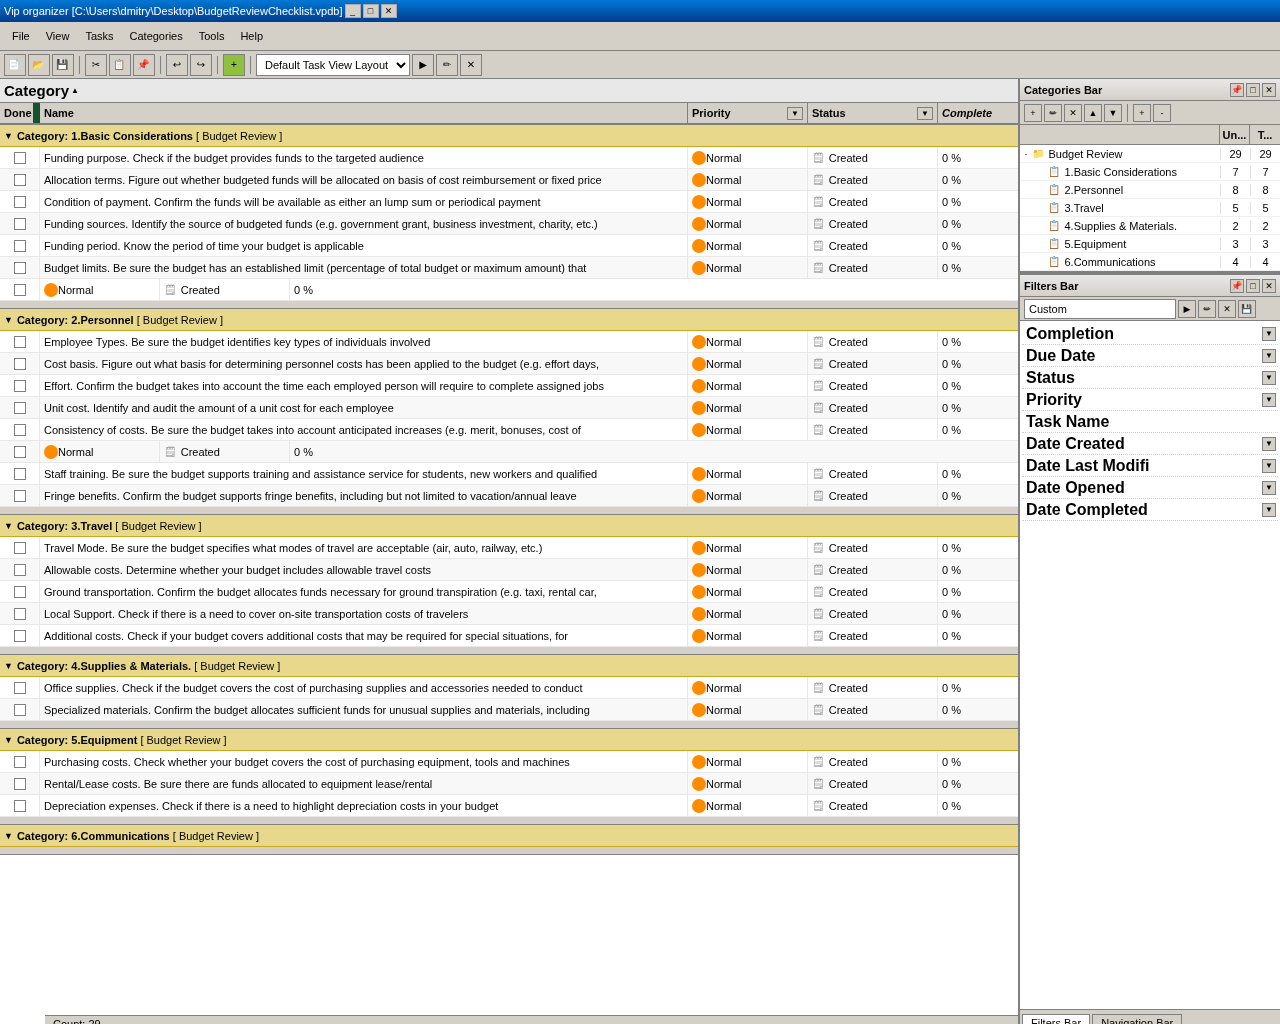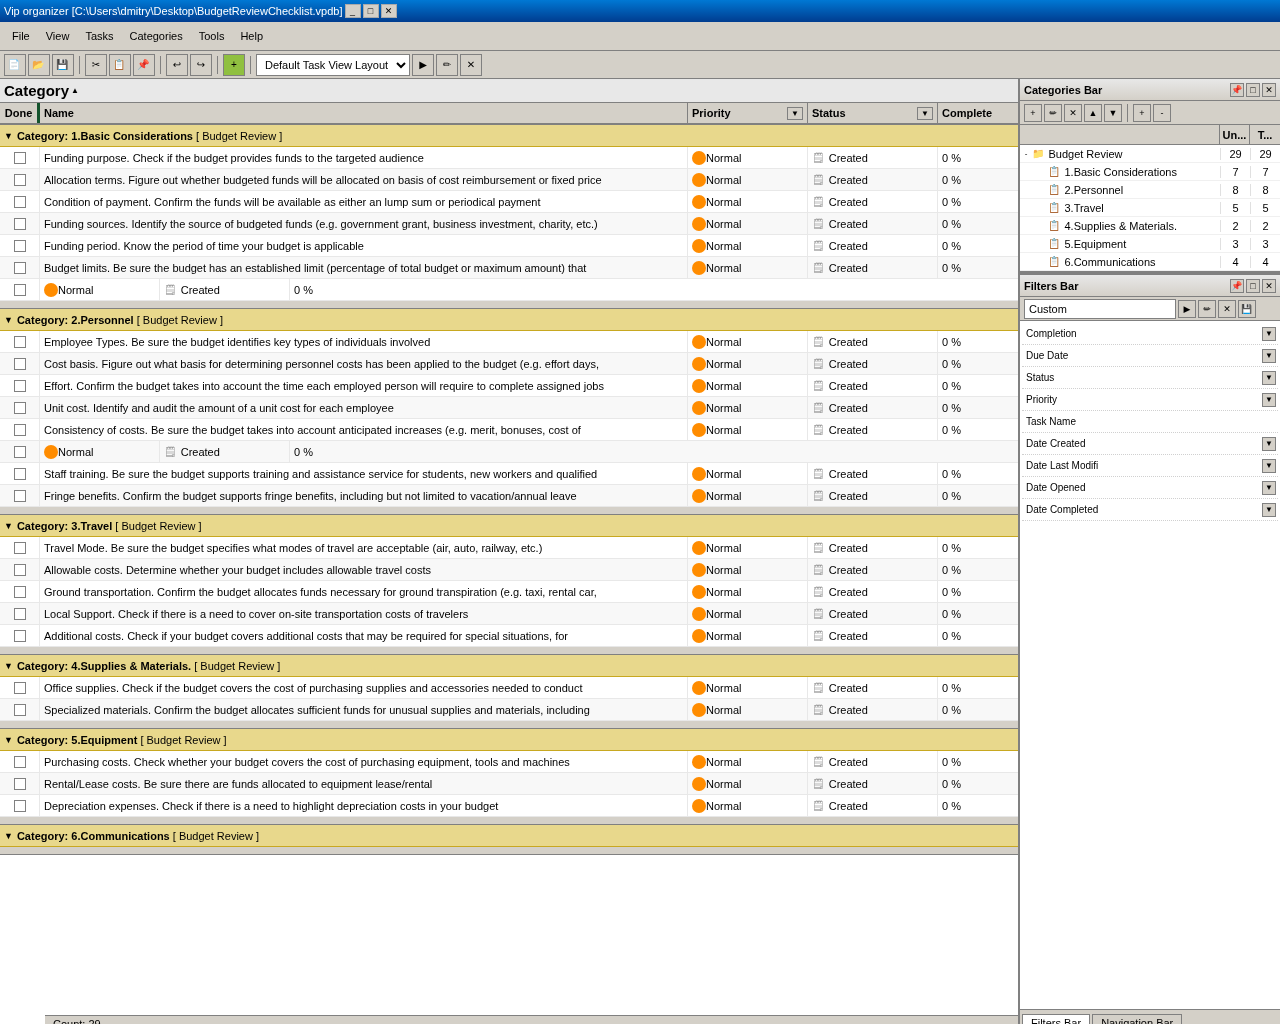--- a/index.html
+++ b/index.html
@@ -76,25 +76,25 @@
     .sort-arrow { font-size: 8px; margin-left: 2px; }
     
     
     .col-headers {
       display: flex;
       background: #d4d0c8;
       border-bottom: 2px solid #808080;
       height: 22px;
       align-items: center;
     }
-    .col-done { width: 40px; min-width: 40px; text-align: center; font-weight: bold; border-right: 3px solid #14532d; padding: 0 4px; height: 100%; display: flex; align-items: center; justify-content: center; }
+    .col-done { width: 40px; min-width: 40px; text-align: center; font-weight: bold; border-right: 7px solid #14532d; padding: 0 4px; height: 100%; display: flex; align-items: center; }
     .col-name { flex: 1; font-weight: bold; border-right: 1px solid #808080; padding: 0 4px; height: 100%; display: flex; align-items: center; }
     .col-priority { width: 120px; min-width: 120px; font-weight: bold; border-right: 1px solid #808080; padding: 0 4px; height: 100%; display: flex; align-items: center; justify-content: space-between; }
     .col-status { width: 130px; min-width: 130px; font-weight: bold; border-right: 1px solid #808080; padding: 0 4px; height: 100%; display: flex; align-items: center; justify-content: space-between; }
-    .col-complete { width: 80px; min-width: 80px; font-weight: bold; padding: 0 4px; height: 100%; display: flex; align-items: center; }
+    .col-complete { width: 80px; min-width: 80px; font-weight: bold; padding: 0 4px; height: 100%; display: flex; align-items: center; font-style: italic; }
     .dropdown-arrow { font-size: 8px; background: #d4d0c8; border: 1px solid #808080; padding: 1px 3px; cursor: pointer; }
     
     
     .task-content {
       flex: 1;
       overflow-y: auto;
       overflow-x: hidden;
     }
     .category-row {
       background: #e8d88c;
@@ -242,21 +242,21 @@
       padding: 2px;
     }
     
     .filter-row {
       display: flex;
       align-items: center;
       height: 22px;
       border-bottom: 1px dotted #d0d0d0;
       padding: 0 2px;
     }
-    .filter-label { flex: 1; font-size: 10px; padding-left: 2px; }
+    .filter-label { flex: 1; font-size: 16px; padding-left: 2px; font-weight: bold; }
     .filter-dropdown { width: 14px; height: 14px; border: 1px solid #808080; background: #d4d0c8; font-size: 8px; display: flex; align-items: center; justify-content: center; cursor: pointer; }
     
     
     .bottom-tabs {
       height: 22px;
       display: flex;
       align-items: flex-end;
       background: #d4d0c8;
       border-top: 1px solid #808080;
     }

